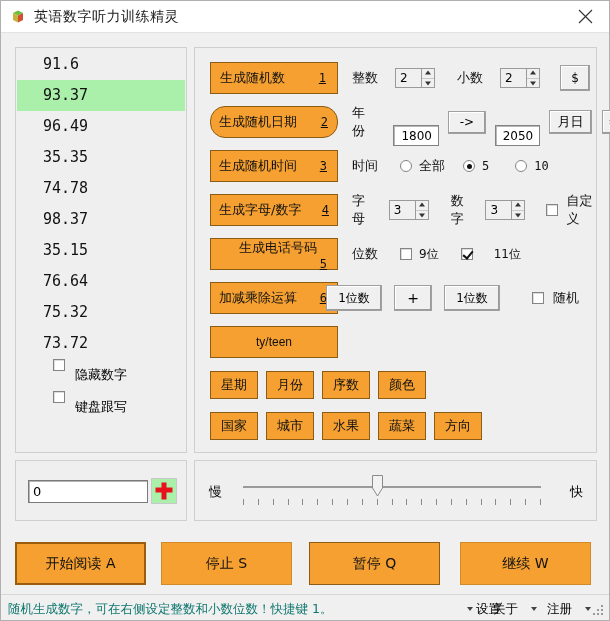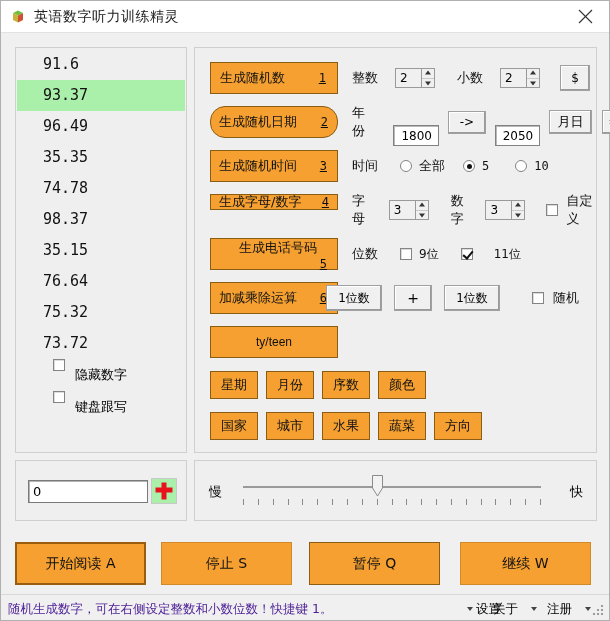--- a/index.html
+++ b/index.html
@@ -95,21 +95,21 @@
   .ticks i{position:absolute;top:0;width:1px;height:6px;background:#8a8a8a;}
 
   
   .bottom-btn{position:absolute;top:541px;height:43px;background:#f5a030;
     display:flex;align-items:center;justify-content:center;cursor:pointer;
     font-family:"DejaVu Sans",sans-serif;font-size:14px;color:#111;box-sizing:border-box;}
 
   
   .statusbar{position:absolute;left:0;bottom:0;width:608px;height:26px;
     border-top:1px solid #d8d8d8;background:#f0f0f0;box-sizing:border-box;}
-  .status-text{position:absolute;left:7px;top:6px;font-family:"DejaVu Sans",sans-serif;font-size:12.5px;color:#4c1d95;}
+  .status-text{position:absolute;left:7px;top:6px;font-family:"DejaVu Sans",sans-serif;font-size:12.5px;color:#0f766e;}
   .menu-item{position:absolute;top:6px;font-family:"DejaVu Sans",sans-serif;font-size:12.5px;cursor:pointer;}
   .caret{position:absolute;top:12px;width:0;height:0;border-left:3.5px solid transparent;
     border-right:3.5px solid transparent;border-top:4px solid #444;cursor:pointer;}
   .grip{position:absolute;right:6px;bottom:5px;width:10px;height:10px;}
   .grip i{position:absolute;width:2px;height:2px;background:#9a9a9a;}
 </style>
 </head>
 <body>
 
 <div class="window">
@@ -209,21 +209,21 @@
     <div class="row" style="left:157px;top:102px;height:32px;">
       <span class="lbl-cn">时间</span>
       <span class="rb" style="margin-left:22px;"></span>
       <span class="lbl-cn" style="margin-left:7px;">全部</span>
       <span class="rb checked" style="margin-left:18px;"></span>
       <span class="lbl-cn mono-num" style="margin-left:7px;">5</span>
       <span class="rb" style="margin-left:26px;"></span>
       <span class="lbl-cn mono-num" style="margin-left:7px;">10</span>
     </div>
 
-    <div class="obtn" style="position:absolute;left:15px;top:146px;width:128px;height:16px;">
+    <div class="obtn" style="position:absolute;left:15px;top:146px;width:128px;height:32px;">
       <span style="padding-left:8px;">生成字母/数字</span>
       <span class="mono-num" style="margin-left:auto;padding-right:8px;text-decoration:underline;">4</span>
     </div>
     <div class="row" style="left:157px;top:146px;height:32px;">
       <span class="lbl-cn">字母</span>
       <span class="spin" style="margin-left:17px;height:20px;">
         <span class="sv">3</span>
         <span class="sb">
             <span>
               <i class="arrow-u"></i>

